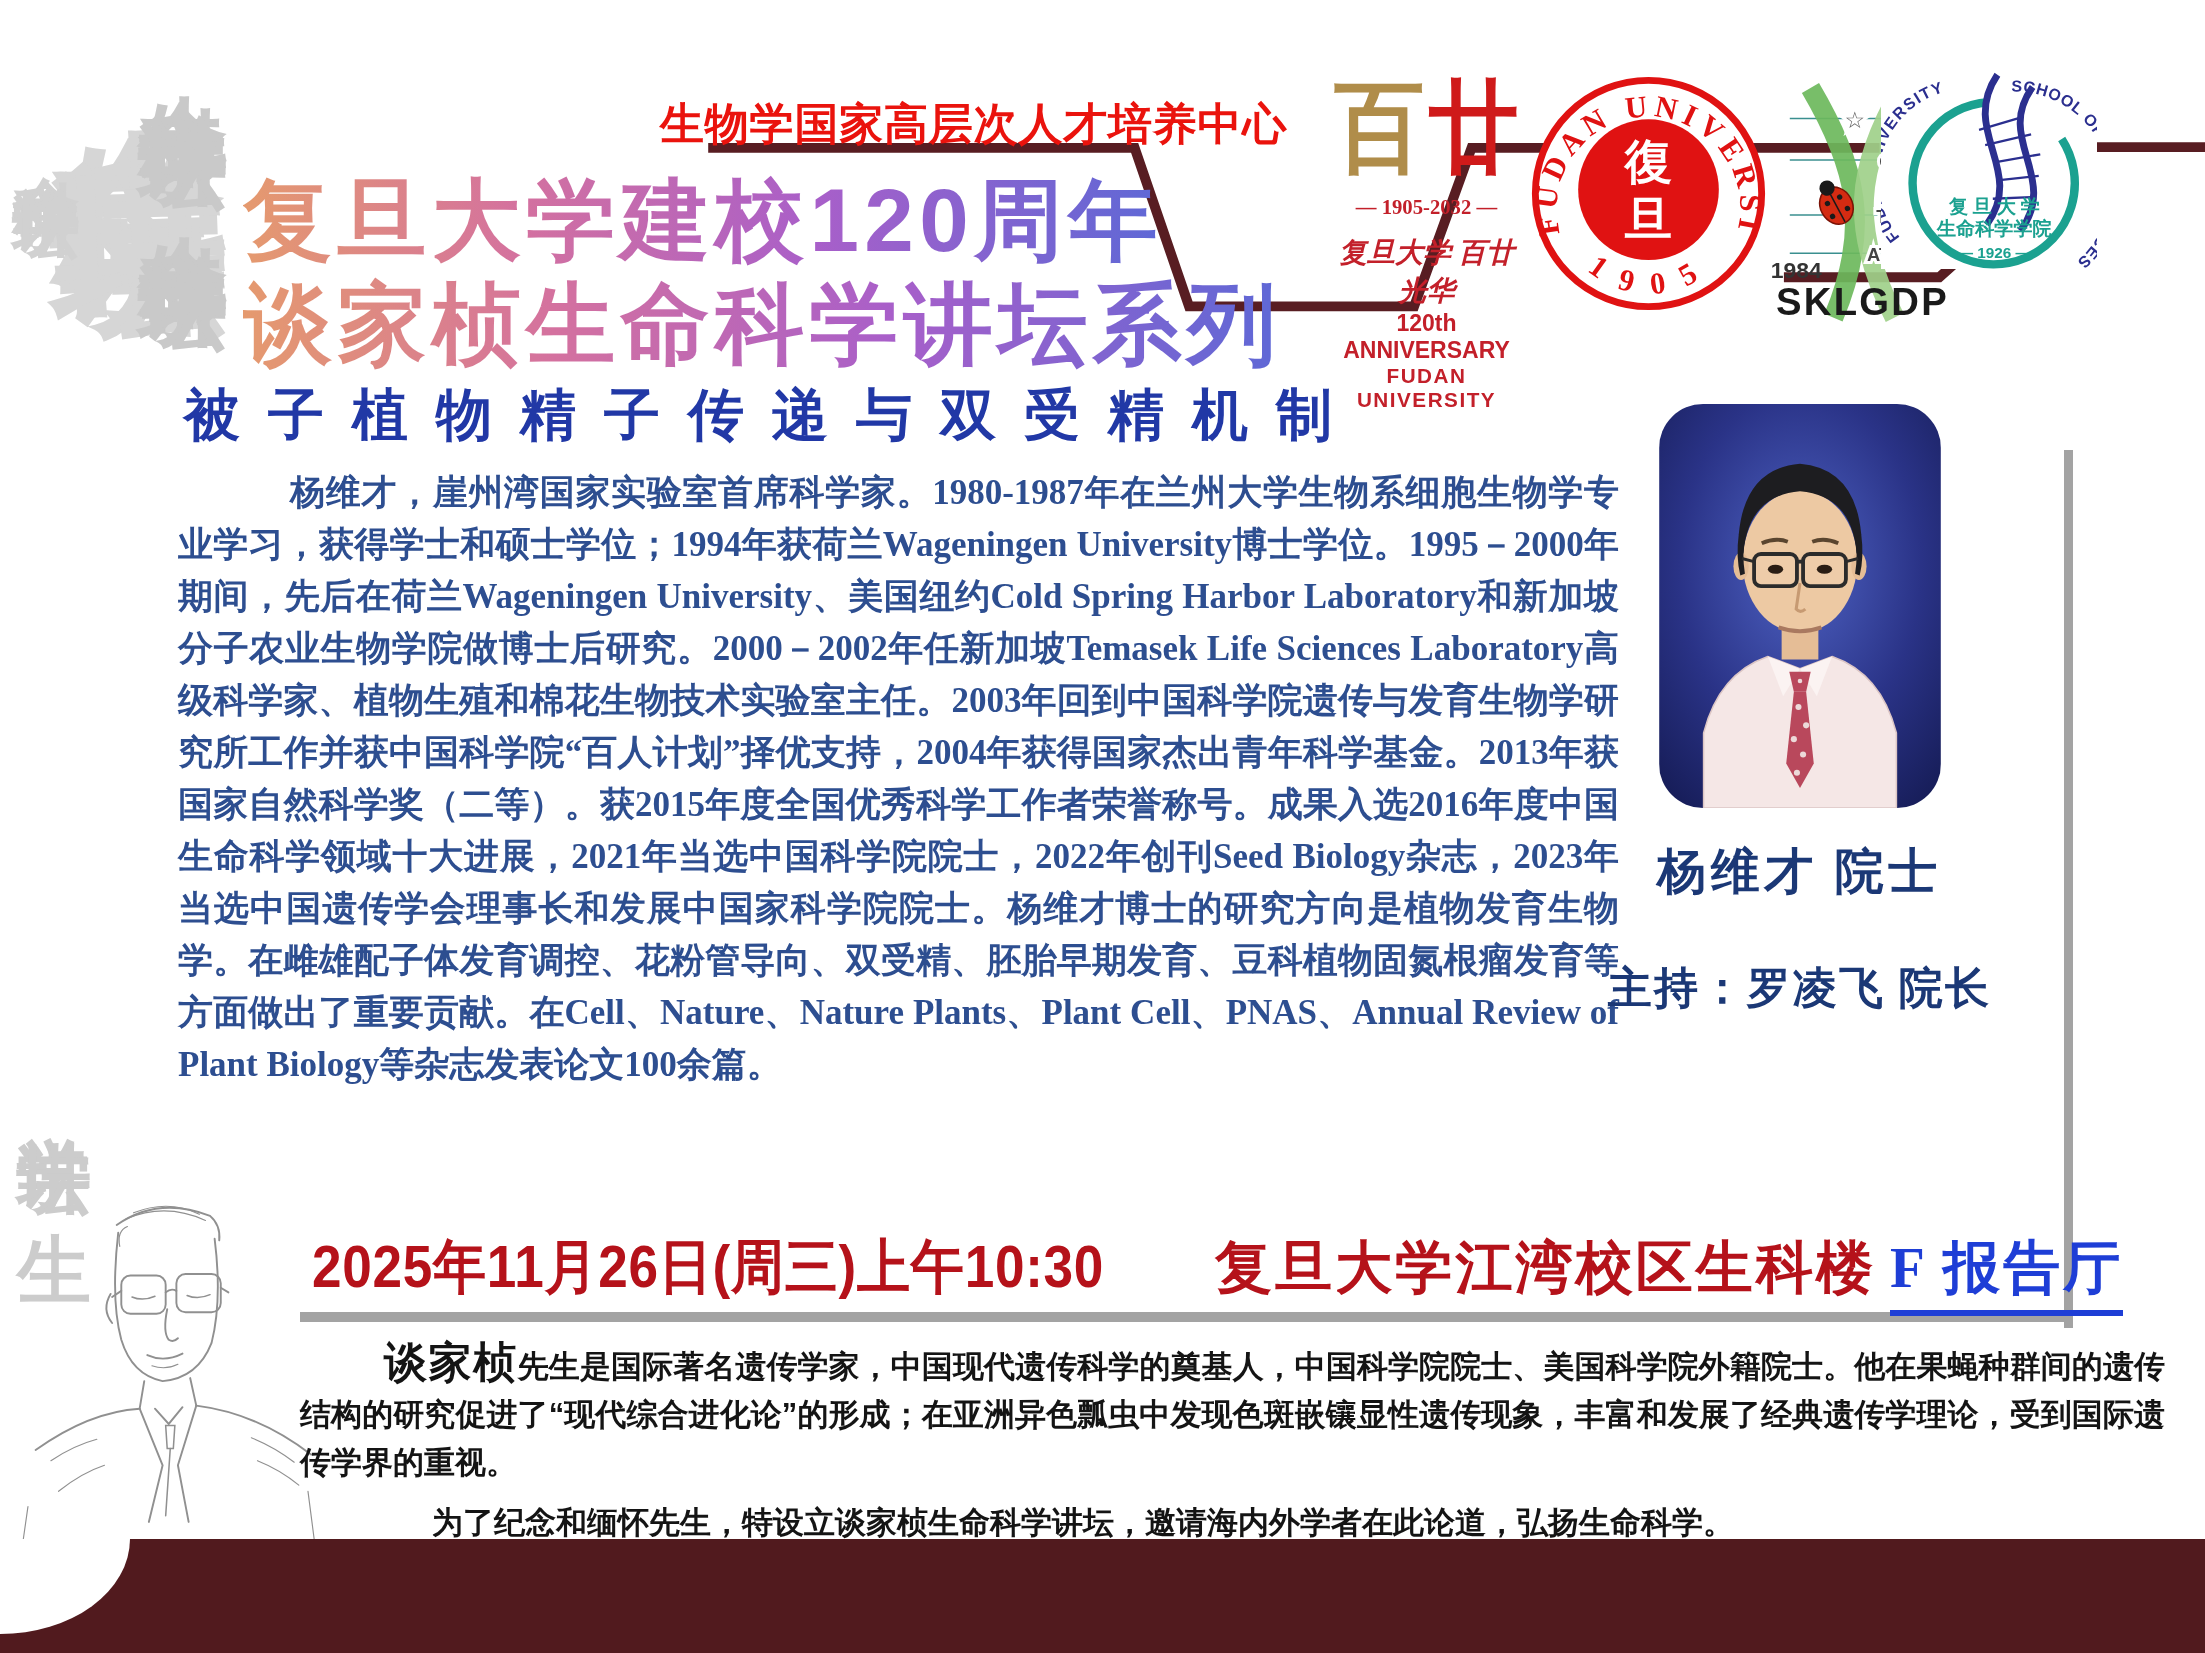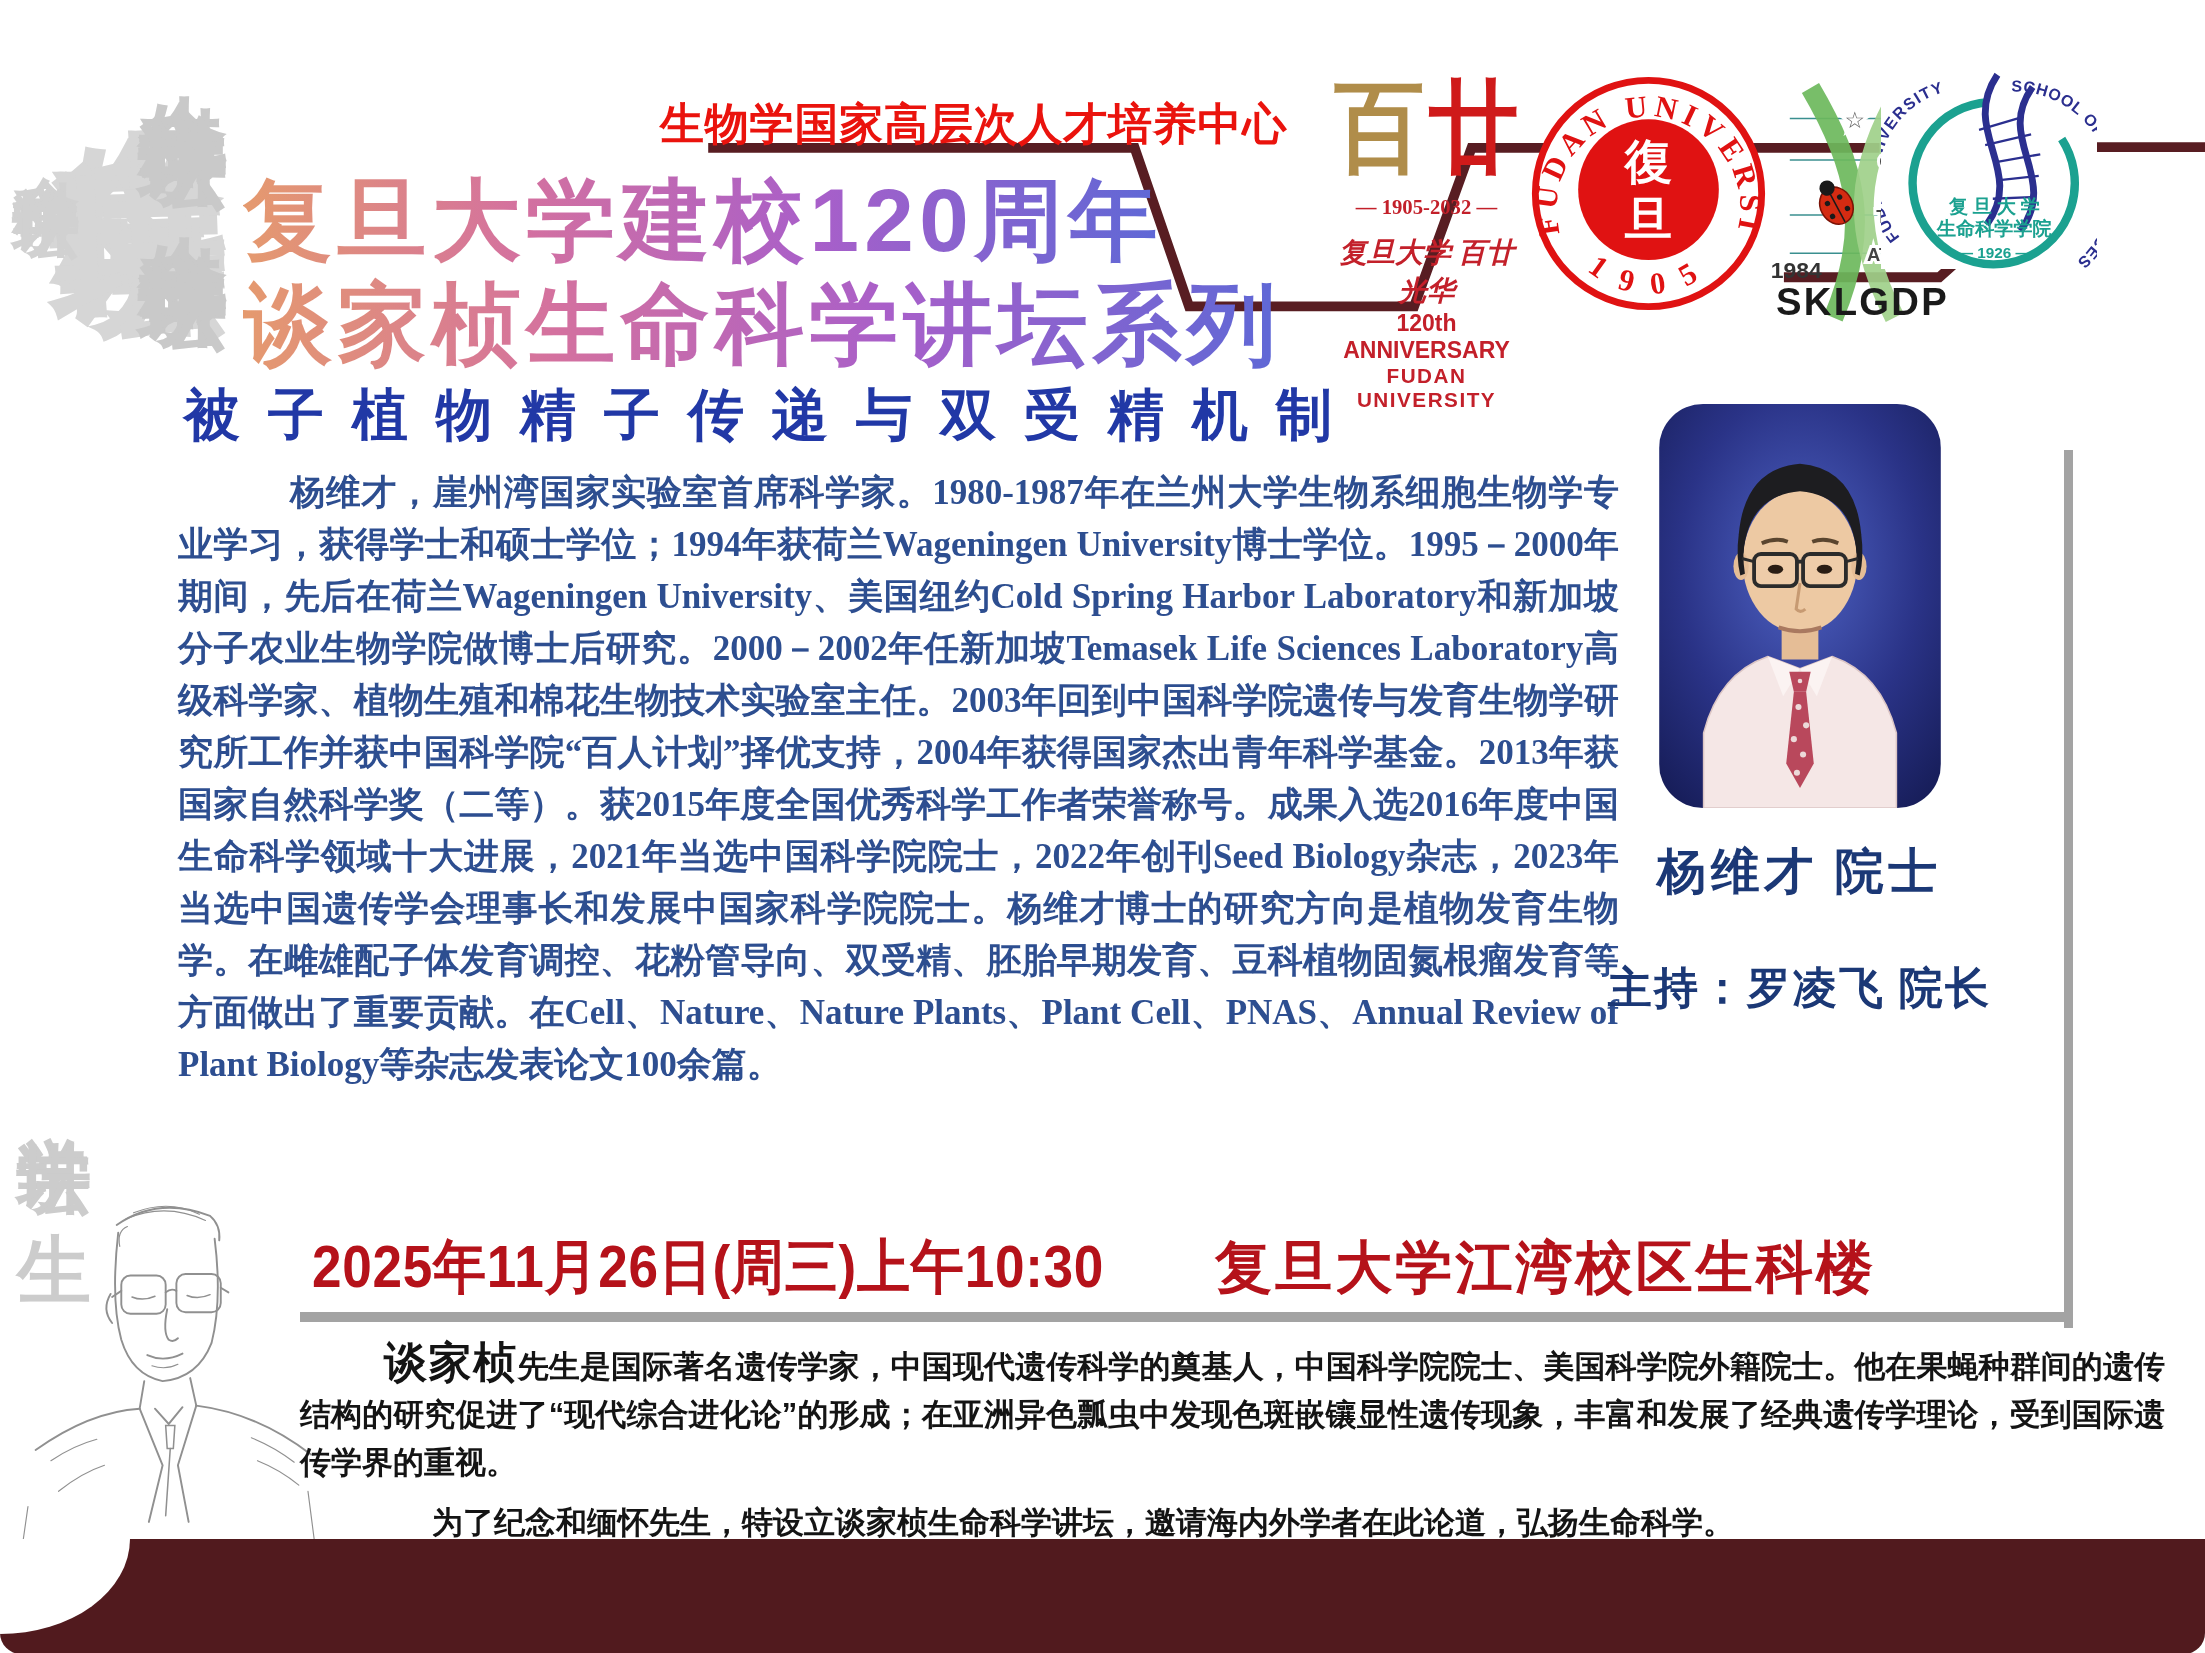--- a/index.html
+++ b/index.html
@@ -1,17 +1,17 @@
 <!DOCTYPE html>
 <html style="font-size:12.3px"><head>
 <meta charset="utf-8">
 <style>
   html,body{margin:0;padding:0;background:#ffffff;}
   .poster{position:relative;width:2205px;height:1654px;background:#fff;overflow:hidden;
-          font-family:"Liberation Sans",sans-serif;border-radius:21px;}
+          font-family:"Liberation Sans",sans-serif;}
   
   .wm{position:absolute;writing-mode:vertical-rl;text-orientation:upright;
       font-family:"Liberation Serif","DejaVu Serif",serif;font-weight:700;user-select:none;z-index:0;}
   .wm1{left:34px;top:-15.3px;font-size:176px;color:#d6d6d6;height:1210px;letter-spacing:9.2px;transform:rotate(-2deg);}
   .wm2{left:123px;top:23px;font-size:89px;color:#c9c9c9;height:1172px;letter-spacing:6.1px;}
   .wm3{left:1.5px;top:123px;font-size:67px;color:#d1d1d1;height:957px;letter-spacing:4.6px;}
   .wm4{left:4.6px;top:1078px;font-size:74px;color:#cccccc;height:459px;letter-spacing:3.1px;}
   
   .ribbon{position:absolute;left:0;top:0;z-index:2;pointer-events:none;}
   
@@ -219,20 +219,21 @@
       </g>
     </svg>
   </figure>
 
   <div class="spk-name">杨维才  院士</div>
   <div class="spk-host">主持：罗凌飞 院长</div>
 
   <div class="sched">
     <span class="dt">2025年11月26日(周三)上午10:30</span>
     <span class="venue">复旦大学江湾校区生科楼</span>
+    <span class="room">F 报告厅</span>
   </div>
 
   <div class="footer">
     <p class="p1"><span class="tjz">谈家桢</span><span>先生是国际著名遗传学家，中国现代遗传科学的奠基人，中国科学院院士、美国科学院外籍院士。他在果蝇种群间的遗传结构的研究促进了“现代综合进化论”的形成；在亚洲异色瓢虫中发现色斑嵌镶显性遗传现象，丰富和发展了经典遗传学理论，受到国际遗传学界的重视。</span></p>
     <p class="p2">为了纪念和缅怀先生，特设立谈家桢生命科学讲坛，邀请海内外学者在此论道，弘扬生命科学。</p>
   </div>
 
   <svg class="sketch" width="329" height="354" viewBox="0 0 430 462">
     <g fill="none" stroke="#909090" stroke-width="2.5" stroke-linecap="round">
       <path d="M 148,62 Q 138,150 152,202 Q 166,248 206,256 Q 252,252 270,206 Q 284,150 274,70"></path>

